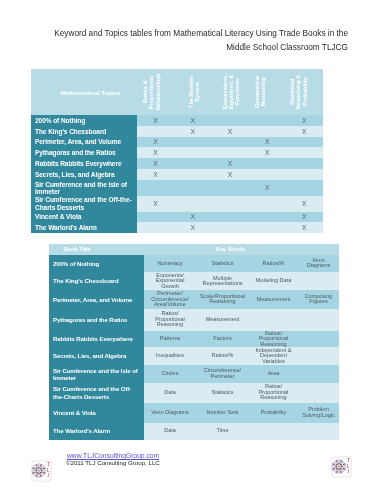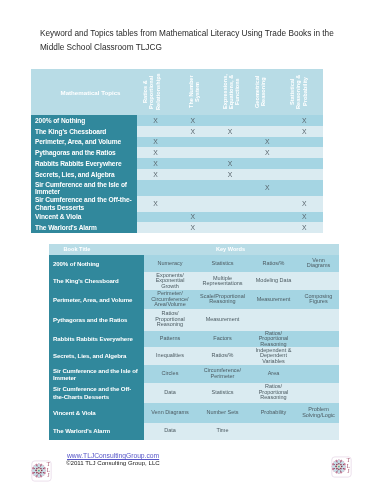--- a/index.html
+++ b/index.html
@@ -1,18 +1,18 @@
 <!DOCTYPE html>
 <html><head>
 <meta charset="utf-8">
 <style>
   html,body{margin:0;padding:0;}
   body{width:386px;height:500px;background:#ffffff;font-family:"Liberation Sans",sans-serif;-webkit-font-smoothing:antialiased;}
   .page{position:relative;width:386px;height:500px;overflow:hidden;}
-  .title{position:absolute;left:40px;top:27px;width:308px;text-align:left;font-size:8.25px;line-height:13.5px;color:#2a2a2a;}
+  .title{position:absolute;left:40px;top:27px;width:308px;text-align:right;font-size:8.25px;line-height:13.5px;color:#2a2a2a;}
   
   .t1{position:absolute;left:31px;top:69px;width:292px;border-collapse:collapse;table-layout:fixed;}
   .t1 col.c0{width:106px;} .t1 col.cx{width:37.2px;}
   .t1 td,.t1 th{padding:0;}
   .t1 .hdrcell{background:#b8dce6;height:46px;vertical-align:middle;overflow:hidden;}
   .t1 .topic{color:#fff;font-weight:bold;font-size:6.15px;text-align:center;padding-left:13px;}
   .t1 .rot{color:#fff;font-weight:bold;font-size:5.6px;text-align:center;position:relative;}
   .rotwrap{writing-mode:vertical-rl;transform:rotate(180deg) translateY(0px) translateX(4.5px);line-height:6.3px;margin:0 auto;width:34px;height:44px;display:flex;align-items:center;justify-content:center;text-align:center;}
   .rot.o2 .rotwrap{transform:rotate(180deg) translateX(-1px);}
   .rot.o3 .rotwrap{transform:rotate(180deg) translateX(-1px);}

